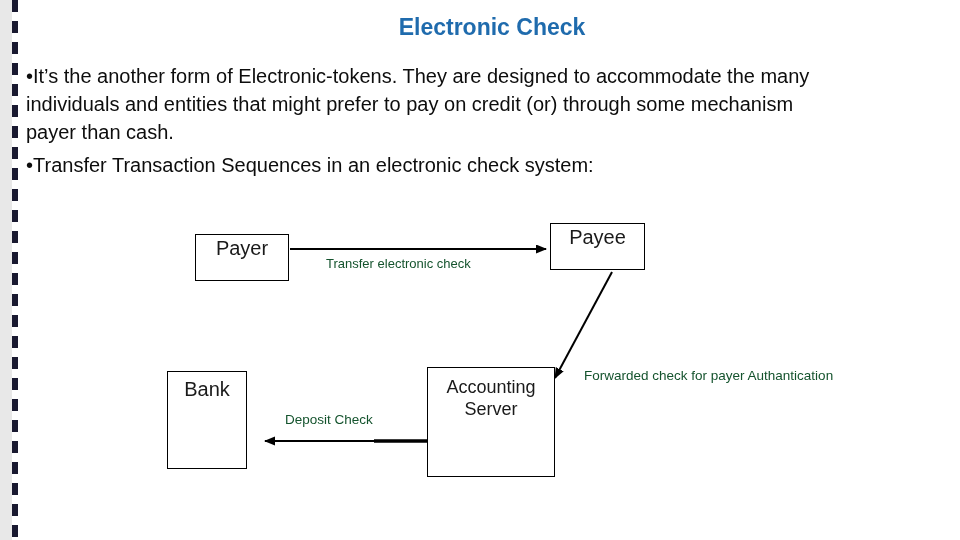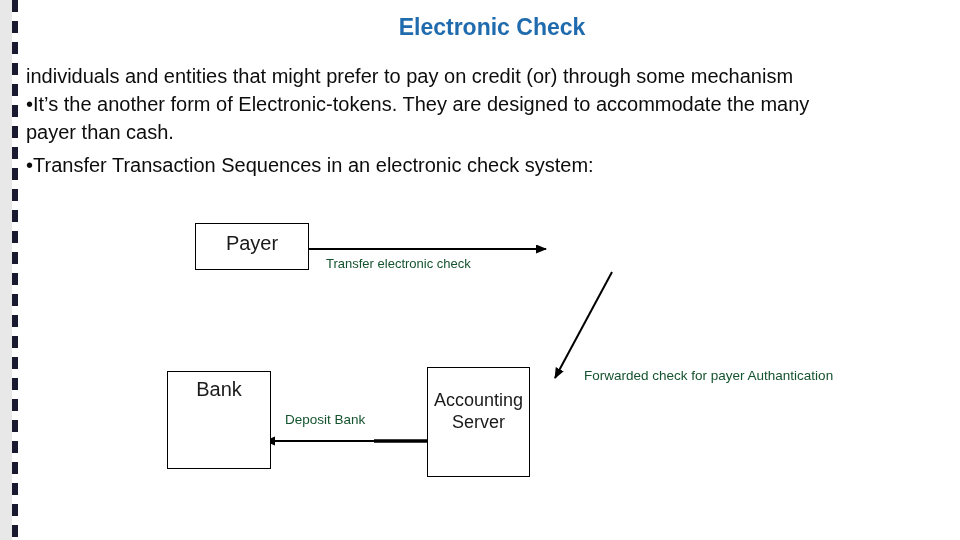--- a/index.html
+++ b/index.html
@@ -20,43 +20,43 @@
     font-size:20px;line-height:28px;
   }
   .bullet-block.first{top:62px;}
   .bullet-block.second{top:151px;}
   
   .dbox{
     position:absolute;border:1.5px solid #000;background:#fff;
     color:#1a1a1a;text-align:center;font-size:20px;line-height:22px;
     box-sizing:border-box;
   }
-  .dbox.payer{left:183px;top:223px;width:114px;height:47px;padding-top:8px;}
+  .dbox.payer{left:183px;top:234px;width:94px;height:47px;padding-top:2px;}
   .dbox.payee{left:538px;top:223px;width:95px;height:47px;padding-top:2px;}
-  .dbox.bank{left:155px;top:371px;width:104px;height:98px;padding-top:6px;}
-  .dbox.accounting{left:415px;top:367px;width:103px;height:110px;padding-top:21px;font-size:18px;white-space:pre-line;}
+  .dbox.bank{left:155px;top:371px;width:80px;height:98px;padding-top:6px;}
+  .dbox.accounting{left:415px;top:367px;width:128px;height:110px;padding-top:8px;font-size:18px;white-space:pre-line;}
   
   .edge-label{position:absolute;color:#14532d;font-size:13px;line-height:16px;white-space:nowrap;}
   .edge-label.transfer{left:314px;top:256px;}
   .edge-label.forwarded{left:572px;top:368px;font-size:13.5px;}
   .edge-label.deposit{left:273px;top:412px;font-size:13.5px;}
   .arrow-layer{position:absolute;left:0;top:0;width:960px;height:540px;pointer-events:none;}
 </style>
 </head>
 <body>
 
 <div class="slide">
 
   <div class="left-dash-border"></div>
 
   <div class="slide-title" style="color: rgb(31, 107, 173);">Electronic Check</div>
 
   <div class="bullet-block first">
+    <div>•It’s the another form of Electronic-tokens. They are designed to accommodate the many</div>
     <div>individuals and entities that might prefer to pay on credit (or) through some mechanism</div>
-    <div>•It’s the another form of Electronic-tokens. They are designed to accommodate the many</div>
     <div>payer than cash.</div>
   </div>
 
   <div class="bullet-block second">
     <div>•Transfer Transaction Sequences in an electronic check system:</div>
   </div>
 
   <svg class="arrow-layer" viewBox="0 0 960 540" xmlns="http://www.w3.org/2000/svg">
     <defs>
       <marker id="ah" markerUnits="userSpaceOnUse" markerWidth="14" markerHeight="12" refX="10" refY="4.5" orient="auto">
@@ -66,21 +66,22 @@
 
     <line x1="278" y1="249" x2="534" y2="249" stroke="#000" stroke-width="2" marker-end="url(#ah)"></line>
 
     <line x1="600" y1="272" x2="543" y2="378" stroke="#000" stroke-width="2" marker-end="url(#ah)"></line>
 
     <line x1="415" y1="441" x2="253" y2="441" stroke="#000" stroke-width="2" marker-end="url(#ah)"></line>
     <line x1="362" y1="441" x2="415" y2="441" stroke="#000" stroke-width="3.5"></line>
   </svg>
 
   <div class="dbox payer">Payer</div>
+  <div class="dbox payee">Payee</div>
   <div class="dbox bank">Bank</div>
   <div class="dbox accounting">Accounting
 Server</div>
 
   <div class="edge-label transfer">Transfer electronic check</div>
   <div class="edge-label forwarded">Forwarded check for payer Authantication</div>
-  <div class="edge-label deposit">Deposit Bank</div>
+  <div class="edge-label deposit">Deposit Check</div>
 
 </div>
 
 </body></html>

